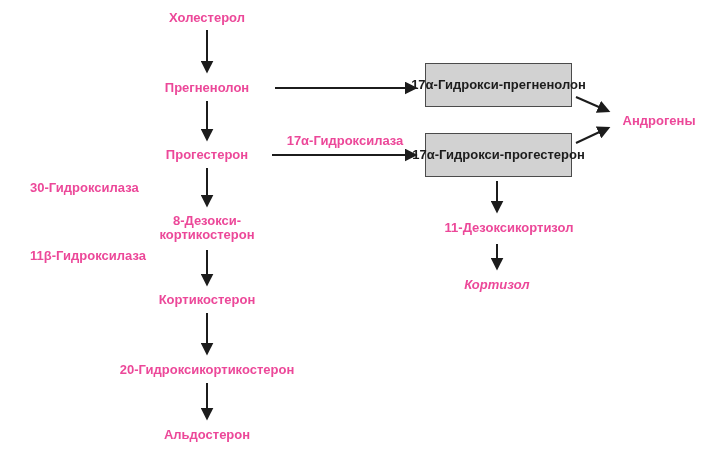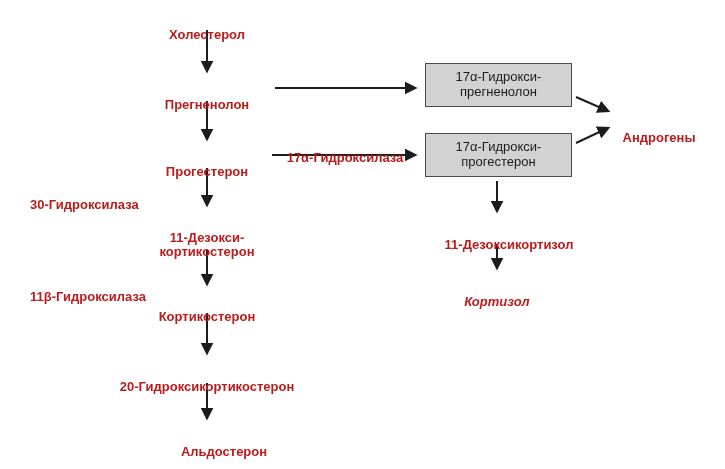--- a/index.html
+++ b/index.html
@@ -12,45 +12,44 @@
     height: 469px;
     background: #ffffff;
     overflow: hidden;
   }
 
   .label {
     position: absolute;
     transform: translate(-50%, -50%);
     font-weight: bold;
     font-size: 13px;
-    color: #b91c1c;
+    color: #ec4899;
     white-space: nowrap;
     text-align: center;
     line-height: 1.08;
-    margin-top: 17px;
   }
 
   .label.left-align {
     transform: translate(0, -50%);
     text-align: left;
   }
 
   .label .line { display: block; }
 
   .metabolite-box {
     position: absolute;
     width: 147px;
     height: 44px;
     background: #d2d2d2;
     border: 1.5px solid #4b4b4b;
     display: flex;
-    flex-direction: column;
+    flex-direction: row;
     align-items: center;
     justify-content: center;
-    font-weight: normal;
+    font-weight: bold;
     font-size: 13px;
     color: #1c1c1c;
     text-align: center;
     line-height: 1.15;
     white-space: nowrap;
   }
 
   svg.arrows-layer {
     position: absolute;
     left: 0; top: 0;
@@ -90,30 +89,30 @@
 
     <line x1="497" y1="181" x2="497" y2="211" marker-end="url(#arrowhead)"></line>
     <line x1="497" y1="244" x2="497" y2="268" marker-end="url(#arrowhead)"></line>
   </svg>
 
   <div class="label" style="left:207px; top:18px;">Холестерол</div>
   <div class="label" style="left:207px; top:88px;">Прегненолон</div>
   <div class="label" style="left:207px; top:155px;">Прогестерон</div>
 
   <div class="label" style="left:207px; top:228px;">
-    <span class="line">11-Дезокси-</span>
+    <span class="line">8-Дезокси-</span>
     <span class="line">кортикостерон</span>
   </div>
 
   <div class="label" style="left:207px; top:300px;">Кортикостерон</div>
   <div class="label" style="left:207px; top:370px;">20-Гидроксикортикостерон</div>
-  <div class="label" style="left:224px; top:435px;">Альдостерон</div>
+  <div class="label" style="left:207px; top:435px;">Альдостерон</div>
 
   <div class="label left-align" style="left:30px; top:188px;">30-Гидроксилаза</div>
-  <div class="label left-align" style="left:30px; top:280px;">11β-Гидроксилаза</div>
+  <div class="label left-align" style="left:30px; top:256px;">11β-Гидроксилаза</div>
 
   <div class="label" style="left:345px; top:141px;">17α-Гидроксилаза</div>
 
   <div class="metabolite-box" style="left:425px; top:63px;">
     <span class="line">17α-Гидрокси-</span>
     <span class="line">прегненолон</span>
   </div>
 
   <div class="metabolite-box" style="left:425px; top:133px;">
     <span class="line">17α-Гидрокси-</span>

